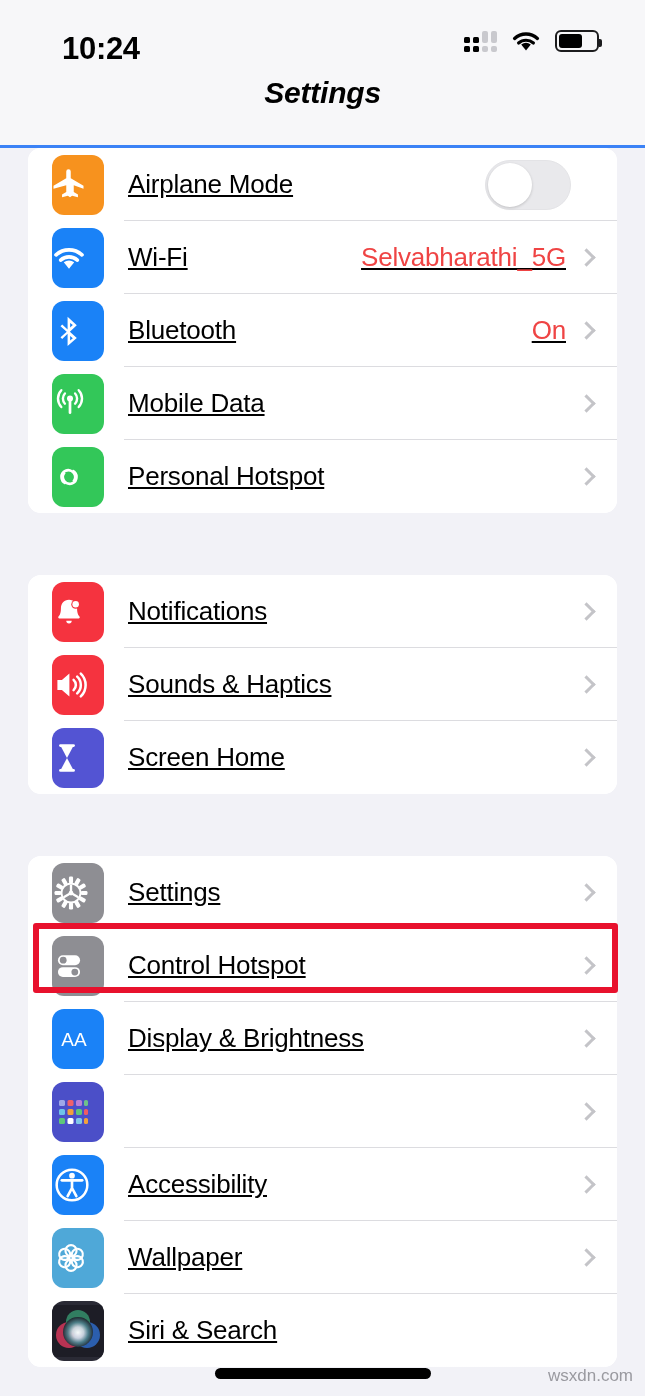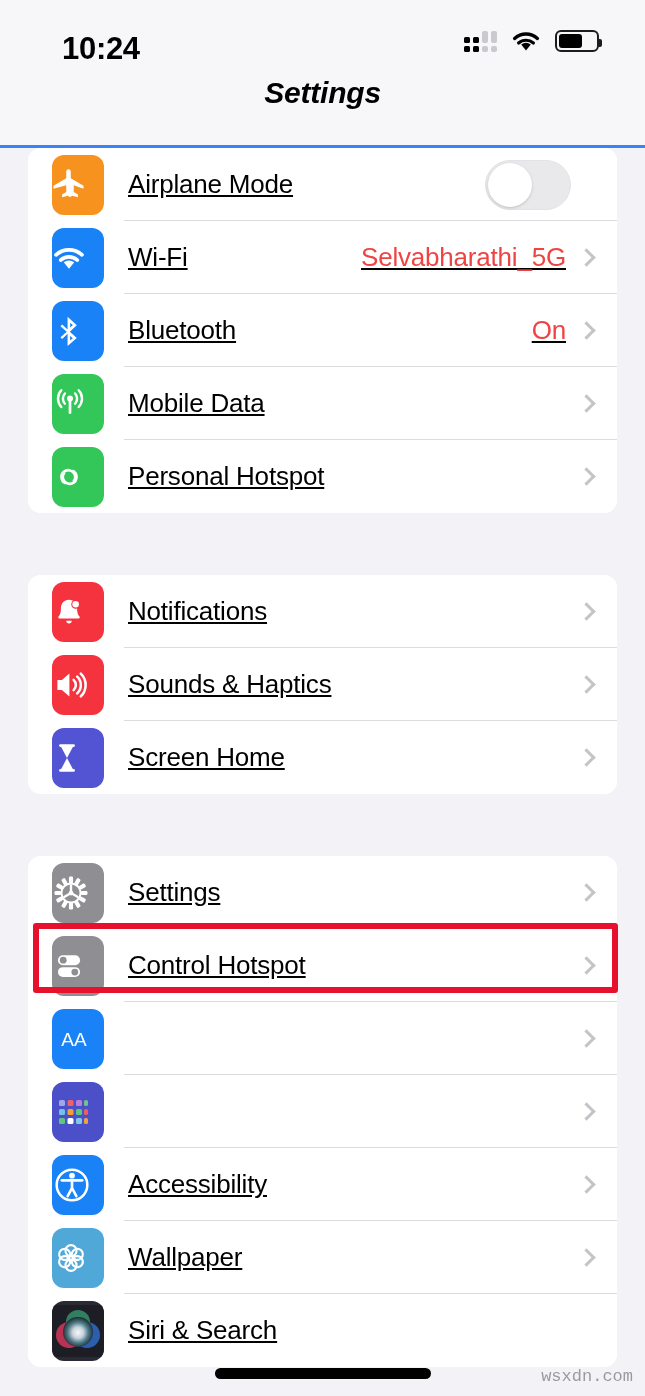--- a/index.html
+++ b/index.html
@@ -120,21 +120,21 @@
 
   
   #home-indicator{
     position:absolute; left:50%; transform:translateX(-50%);
     bottom:17px; width:216px; height:11px;
     background:#000; border-radius:6px; z-index:30;
   }
   #watermark{
     position:absolute; right:12px; bottom:10px;
     font-size:17px; color:#9a9aa0; z-index:30;
-    font-family:Liberation Mono, monospace;
+    font-family:Liberation Sans, sans-serif;
   }
   #scroll-fade{
     position:absolute; left:0; right:0; bottom:0; height:30px;
     background:linear-gradient(to bottom, rgba(242,242,247,0), #f2f2f7 80%);
     z-index:25; pointer-events:none;
   }
 </style>
 </head>
 <body>
 
@@ -369,20 +369,21 @@
       </span>
       <span class="sep"></span>
     </div>
 
     <div class="row">
       <span class="app-icon" style="background:#1a82f7">
         <svg width="44" height="30" viewBox="0 0 44 30">
           <text x="22" y="22" font-family="Liberation Sans, sans-serif" font-size="19" font-weight="400" fill="#fff" text-anchor="middle">AA</text>
         </svg>
       </span>
+      <span class="row-label">Display &amp; Brightness</span>
       <span class="row-right">
         <span class="chev"></span>
       </span>
       <span class="sep"></span>
     </div>
 
     <div class="row">
       <span class="app-icon" style="background:#4b4fc8">
         <svg width="40" height="40" viewBox="0 0 40 40">
           <rect x="7" y="8" width="6" height="6" rx="1.6" fill="#9fa8e8"></rect>

